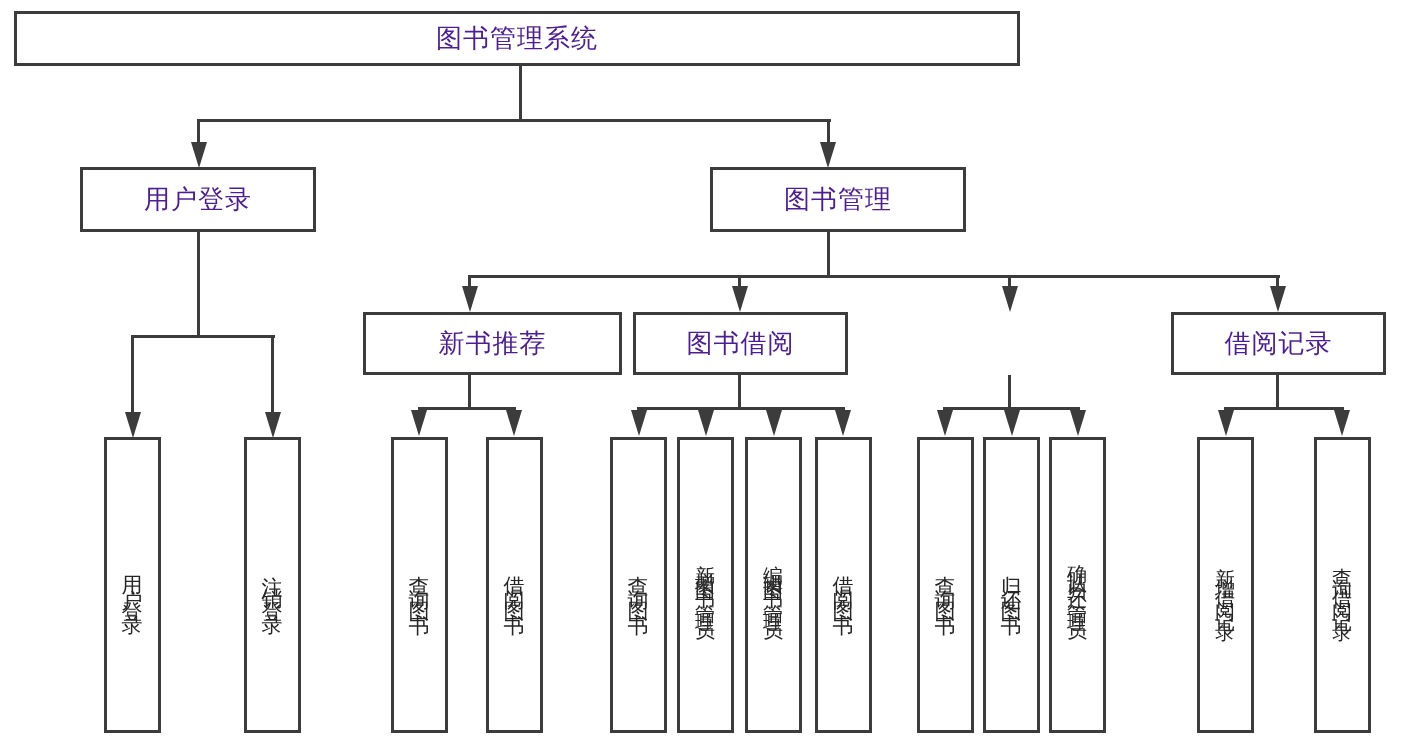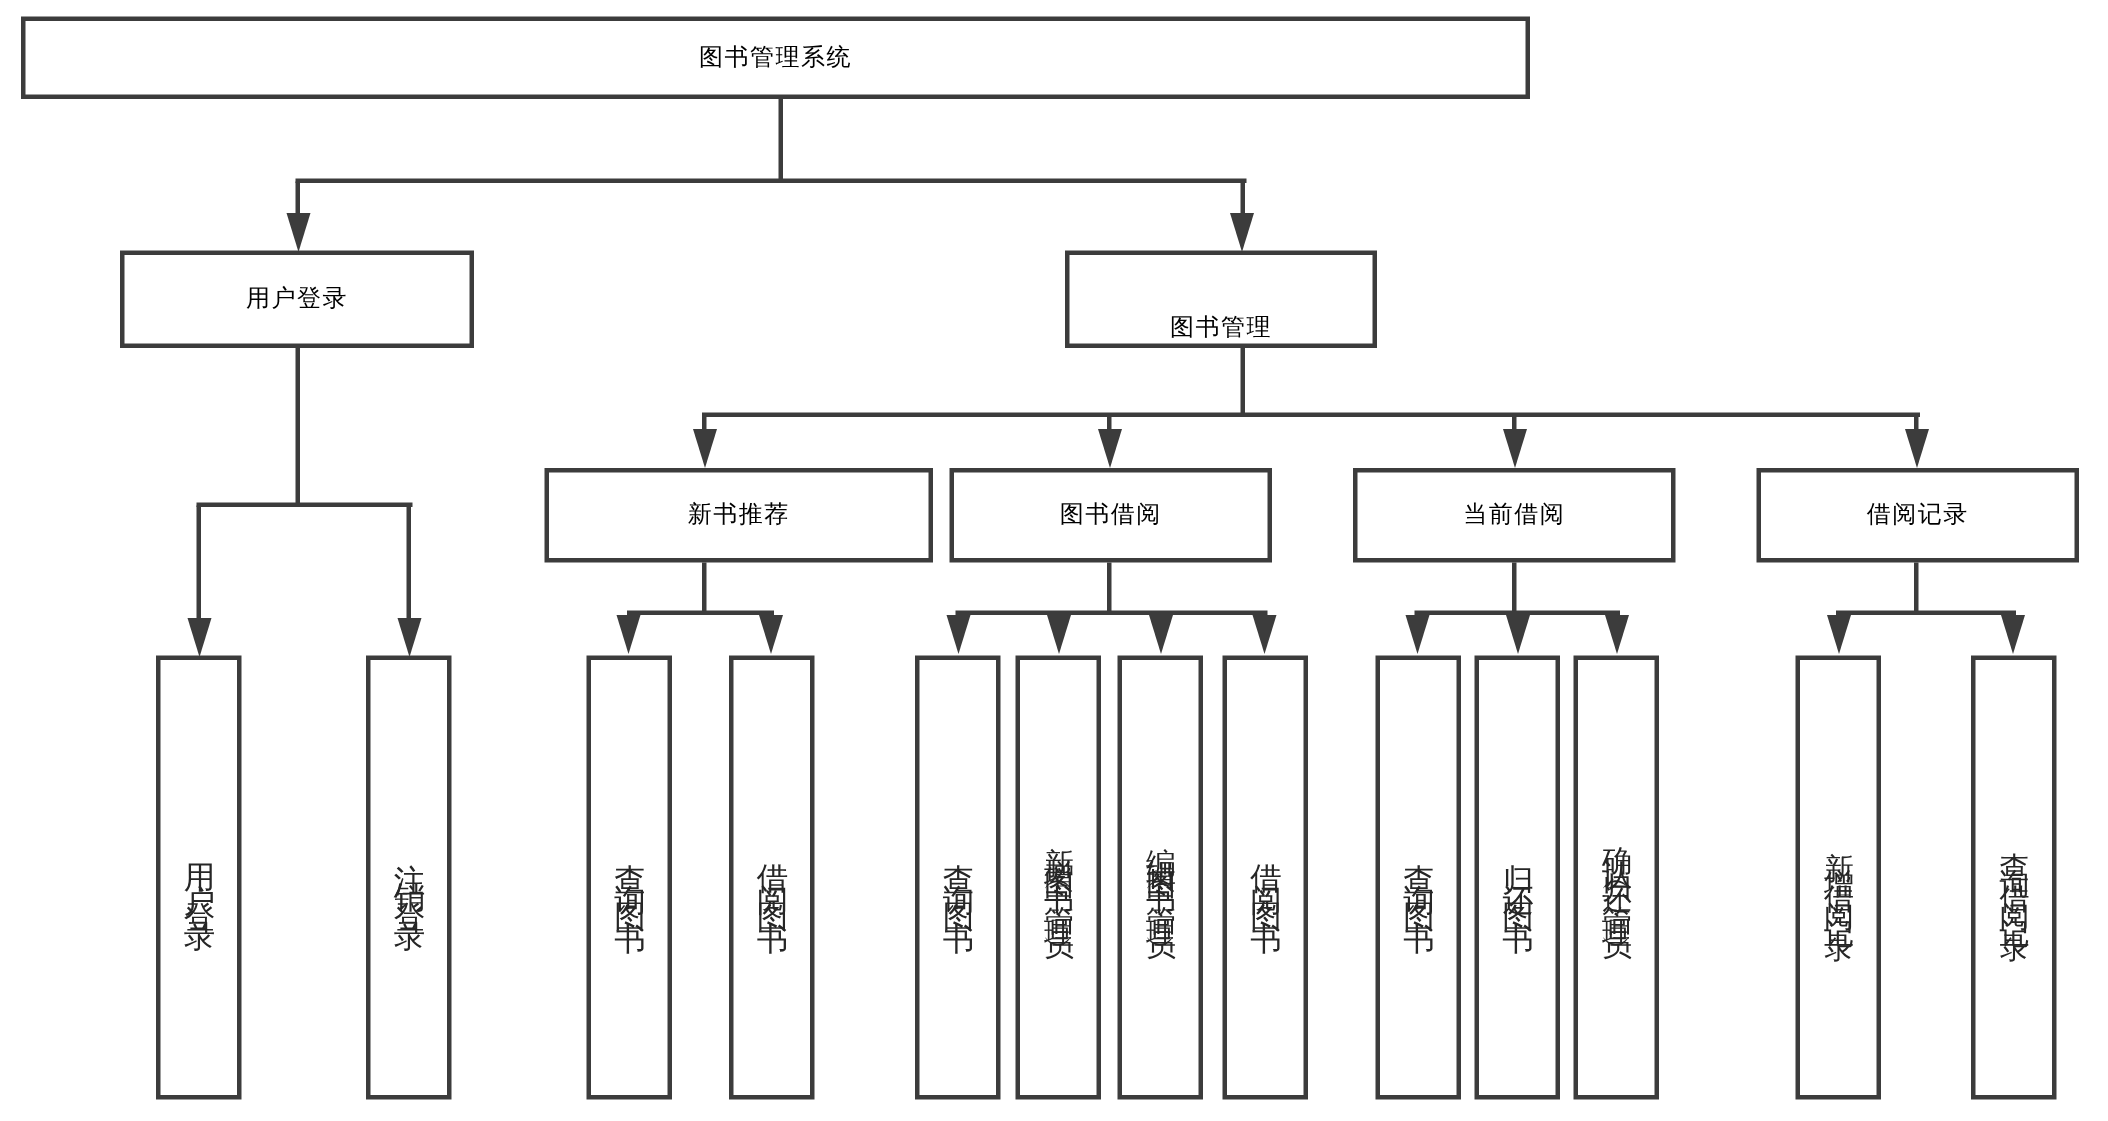--- a/index.html
+++ b/index.html
@@ -18,21 +18,21 @@
   .box {
     position: absolute;
     background: #ffffff;
     border: 3px solid #3c3c3c;
     display: flex;
     align-items: center;
     justify-content: center;
     text-align: center;
   }
 
-  .hlabel { font-size: 16px; letter-spacing: 1px; color: #000000; }
+  .hlabel { font-size: 26px; letter-spacing: 1px; color: #4c1d95; }
 
   .vtext {
     writing-mode: vertical-lr;
     text-orientation: mixed;
     line-height: 1;
     color: #262626;
   }
   .v4 { font-size: 21px; letter-spacing: 13px; }
   .v6 { font-size: 20px; letter-spacing: 11px; }
   .v9 { font-size: 20px; letter-spacing: 8px; }
@@ -65,32 +65,29 @@
 
 <div class="stage">
 
   <div class="box" style="left:14px; top:11px; width:1006px; height:55px;">
     <span class="hlabel">图书管理系统</span>
   </div>
 
   <div class="box" style="left:80px; top:167px; width:236px; height:65px;">
     <span class="hlabel">用户登录</span>
   </div>
-  <div class="box" style="left:710px; top:167px; width:208px; height:65px;align-items:flex-end;">
+  <div class="box" style="left:710px; top:167px; width:256px; height:65px;">
     <span class="hlabel">图书管理</span>
   </div>
 
   <div class="box" style="left:363px; top:312px; width:259px; height:63px;">
     <span class="hlabel">新书推荐</span>
   </div>
   <div class="box" style="left:633px; top:312px; width:215px; height:63px;">
     <span class="hlabel">图书借阅</span>
-  </div>
-  <div class="box" style="left:902px; top:312px; width:215px; height:63px;">
-    <span class="hlabel">当前借阅</span>
   </div>
   <div class="box" style="left:1171px; top:312px; width:215px; height:63px;">
     <span class="hlabel">借阅记录</span>
   </div>
 
   <div class="box" style="left:104px; top:437px; width:57px; height:296px;">
     <span class="vtext v4">用户登录</span>
   </div>
   <div class="box" style="left:244px; top:437px; width:57px; height:296px;">
     <span class="vtext v4">注销登录</span>

